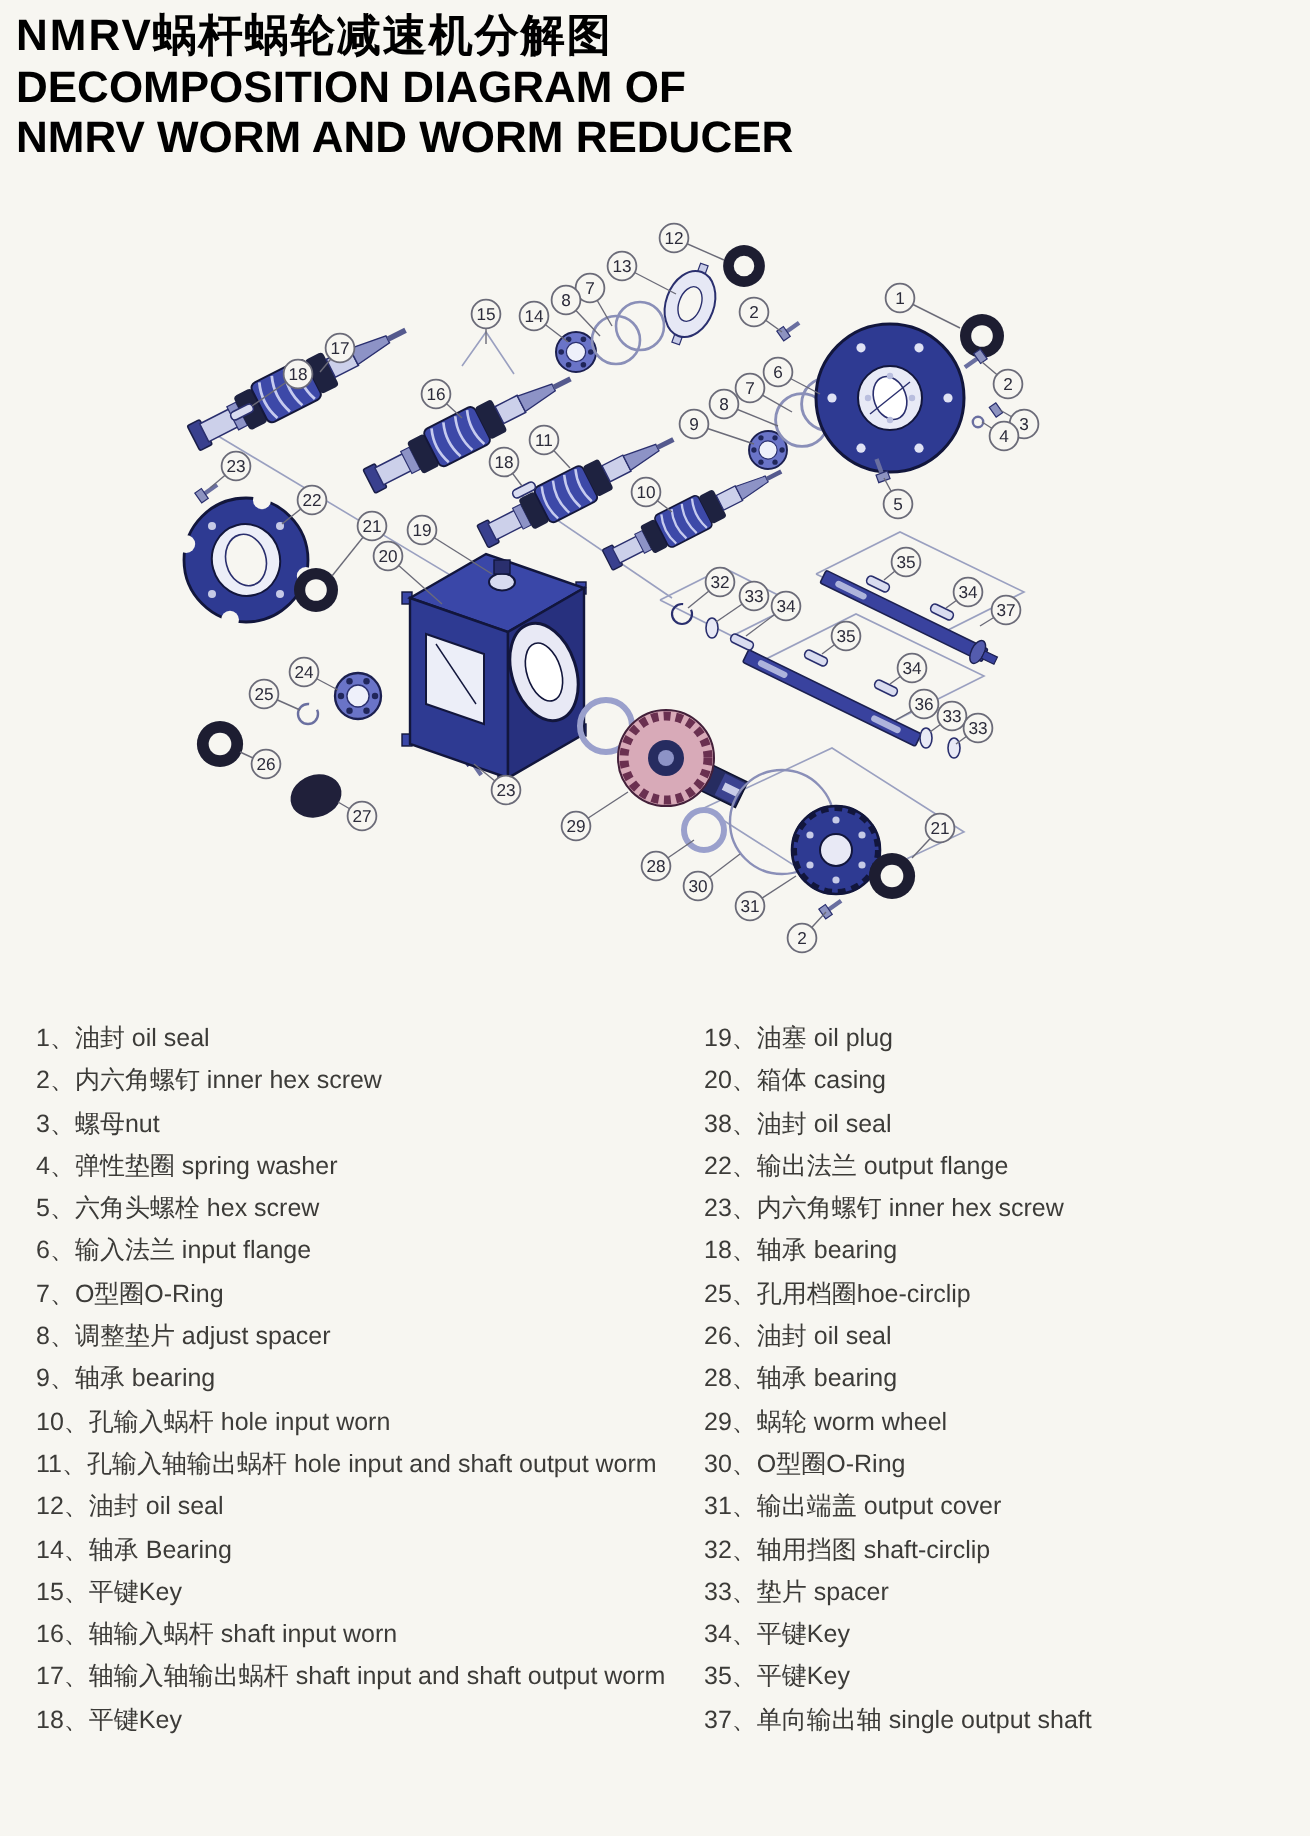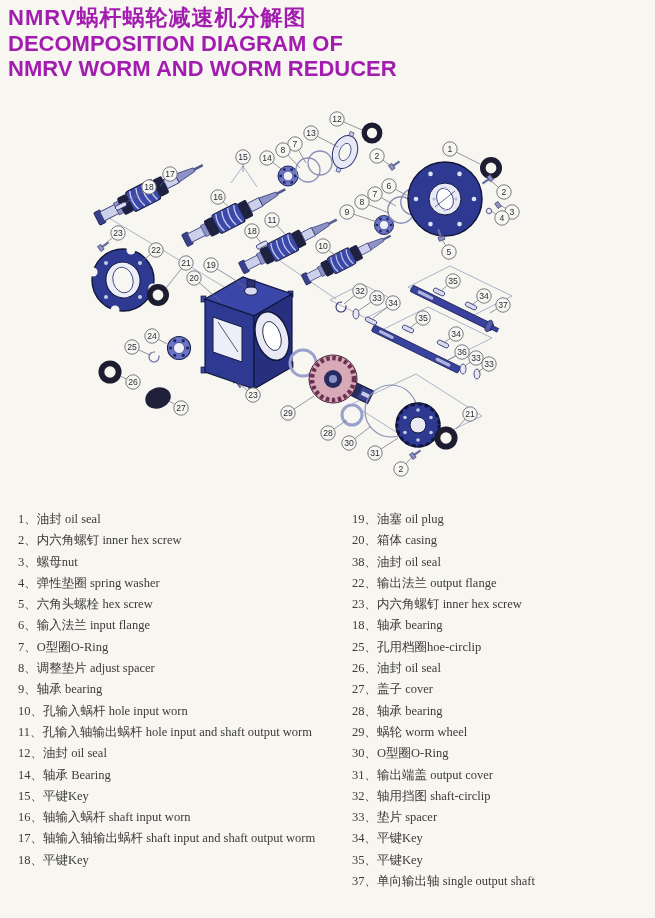--- a/index.html
+++ b/index.html
@@ -1,22 +1,22 @@
 <!DOCTYPE html>
 <html><head>
 <meta charset="utf-8">
 <style>
   html,body{margin:0;padding:0;background:#e8e6e0;}
   .page{position:relative;width:655px;height:918px;background:#f7f6f1;overflow:hidden;
         font-family:"Liberation Sans",sans-serif;}
-  .title-block{position:absolute;left:8px;top:5px;color:#a21caf;font-weight:bold;z-index:3;}
+  .title-block{position:absolute;left:8px;top:5px;color:#000000;font-weight:bold;z-index:3;}
   .title-zh{font-size:22px;line-height:26px;letter-spacing:1px;}
   .title-en{font-size:22px;line-height:25px;letter-spacing:0px;}
   svg.diagram{position:absolute;left:0;top:0;width:655px;height:505px;z-index:1;}
-  .parts{position:absolute;top:509px;font-size:12.5px;color:#3c3b38;z-index:3;font-family:Liberation Serif, serif;}
+  .parts{position:absolute;top:509px;font-size:12.5px;color:#3c3b38;z-index:3;}
   .parts-left{left:18px;}
   .parts-right{left:352px;}
   .pl-row{height:21.3px;line-height:21.3px;white-space:nowrap;}
   .pl-num{display:inline-block;}
   .pl-label{display:inline;}
 </style>
 </head>
 <body>
 
 <div class="page">
@@ -469,21 +469,20 @@
     </div>
   <div class="parts parts-right">
       <div class="pl-row"><span class="pl-num">19、</span><span class="pl-label">油塞 oil plug</span></div>
       <div class="pl-row"><span class="pl-num">20、</span><span class="pl-label">箱体 casing</span></div>
       <div class="pl-row"><span class="pl-num">38、</span><span class="pl-label">油封 oil seal</span></div>
       <div class="pl-row"><span class="pl-num">22、</span><span class="pl-label">输出法兰 output flange</span></div>
       <div class="pl-row"><span class="pl-num">23、</span><span class="pl-label">内六角螺钉 inner hex screw</span></div>
       <div class="pl-row"><span class="pl-num">18、</span><span class="pl-label">轴承 bearing</span></div>
       <div class="pl-row"><span class="pl-num">25、</span><span class="pl-label">孔用档圈hoe-circlip</span></div>
       <div class="pl-row"><span class="pl-num">26、</span><span class="pl-label">油封 oil seal</span></div>
-      <div class="pl-row"><span class="pl-num">27、</span><span class="pl-label">盖子 cover</span></div>
       <div class="pl-row"><span class="pl-num">28、</span><span class="pl-label">轴承 bearing</span></div>
       <div class="pl-row"><span class="pl-num">29、</span><span class="pl-label">蜗轮 worm wheel</span></div>
       <div class="pl-row"><span class="pl-num">30、</span><span class="pl-label">O型圈O-Ring</span></div>
       <div class="pl-row"><span class="pl-num">31、</span><span class="pl-label">输出端盖 output cover</span></div>
       <div class="pl-row"><span class="pl-num">32、</span><span class="pl-label">轴用挡图 shaft-circlip</span></div>
       <div class="pl-row"><span class="pl-num">33、</span><span class="pl-label">垫片 spacer</span></div>
       <div class="pl-row"><span class="pl-num">34、</span><span class="pl-label">平键Key</span></div>
       <div class="pl-row"><span class="pl-num">35、</span><span class="pl-label">平键Key</span></div>
       <div class="pl-row"><span class="pl-num">37、</span><span class="pl-label">单向输出轴 single output shaft</span></div>
     </div>

